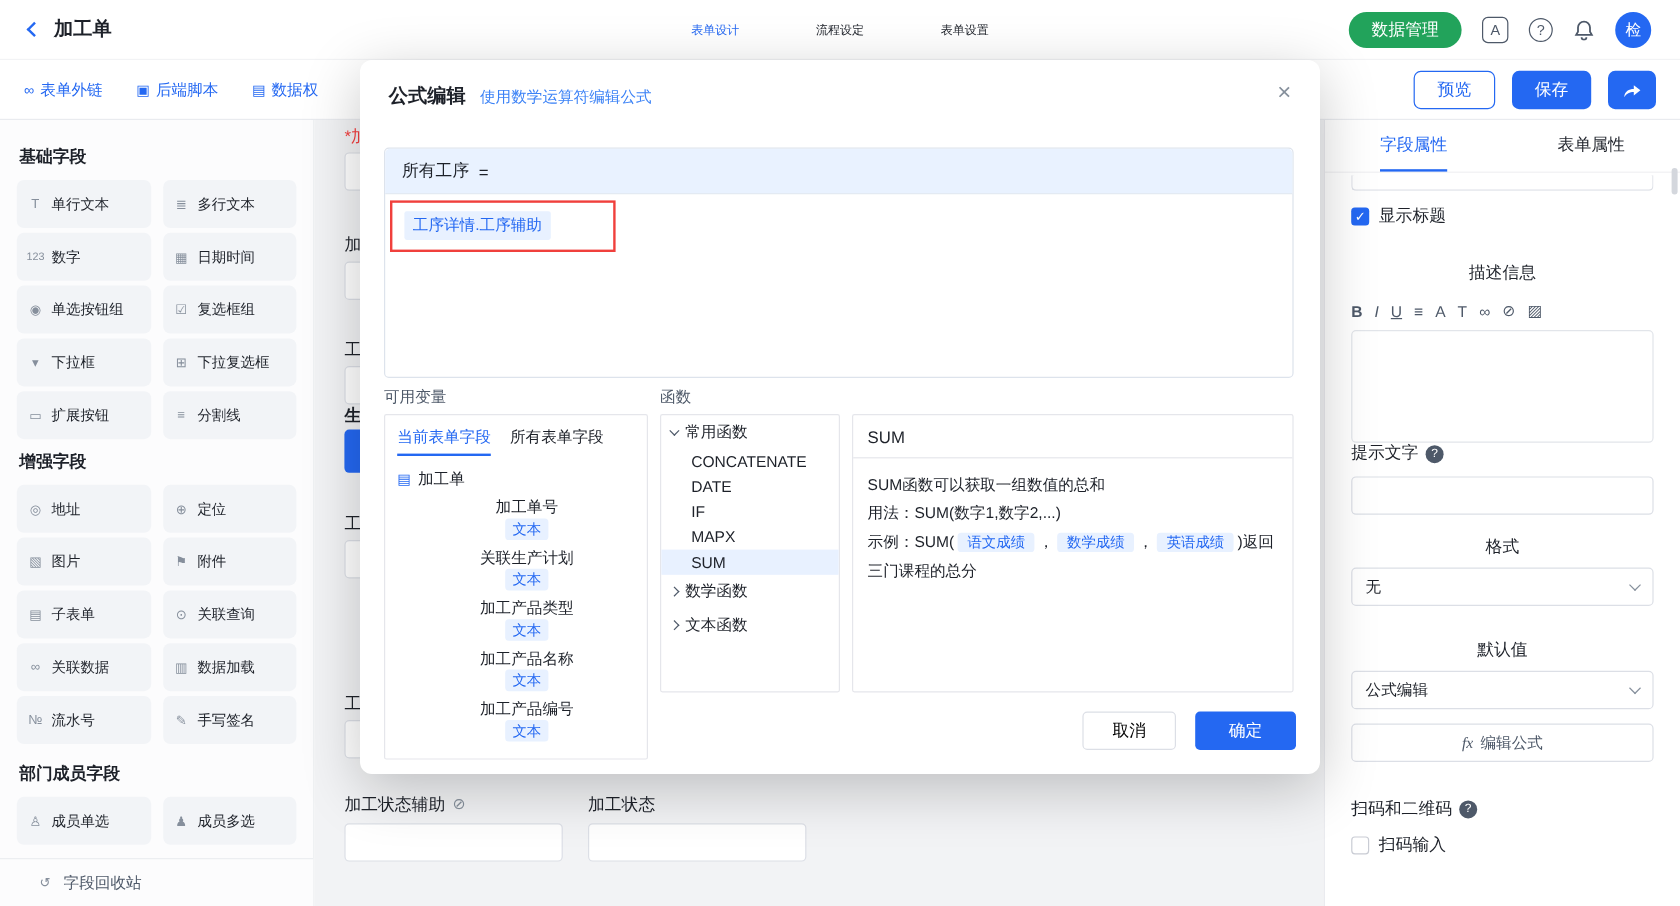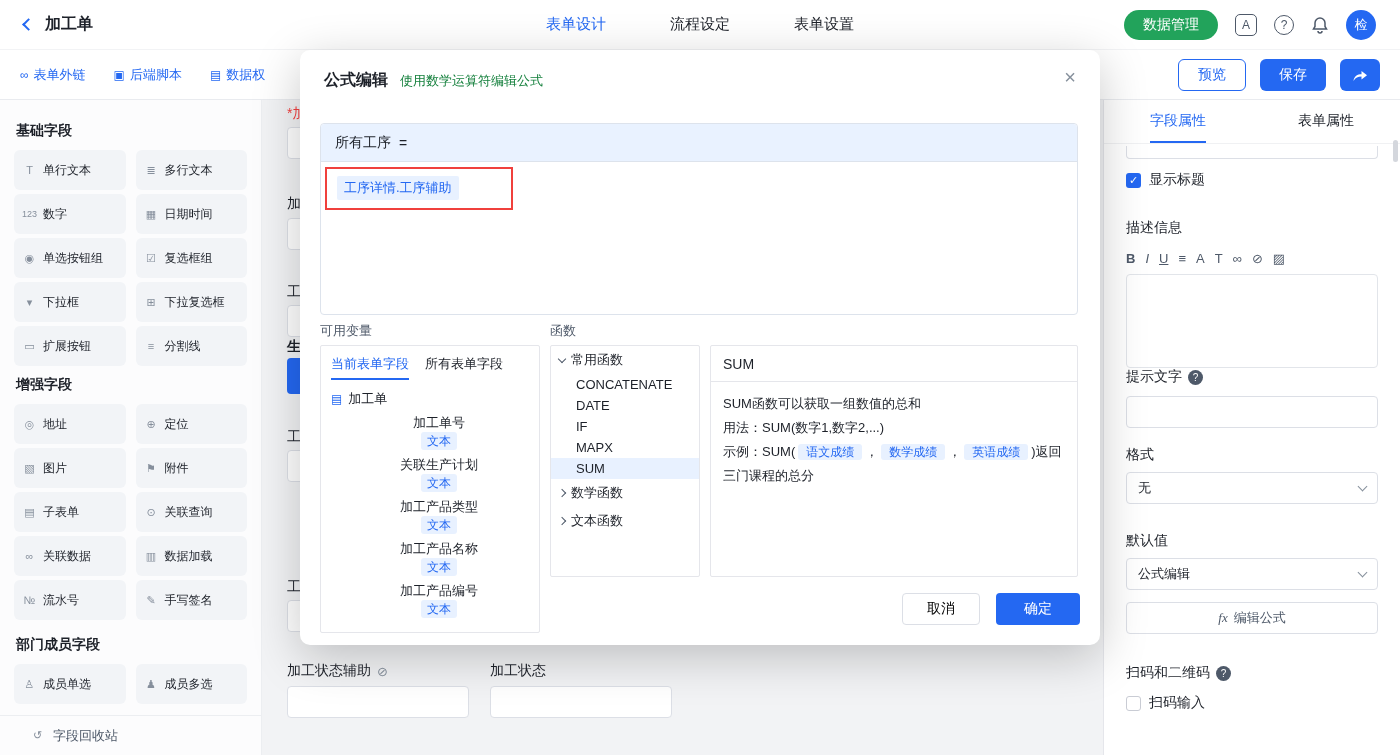--- a/index.html
+++ b/index.html
@@ -4,21 +4,21 @@
 <style>
   * { margin:0; padding:0; box-sizing:border-box; }
   html,body { width:1400px; height:755px; overflow:hidden; }
   body { font-family:"Liberation Sans","DejaVu Sans",sans-serif; background:#fff; color:#1d2129; position:relative; font-size:14px; }
 
   
   .topbar { height:50px; display:flex; align-items:center; padding:0 24px; background:#fff; border-bottom:1px solid #f2f3f5; position:relative; z-index:10; }
   .tb-left { display:flex; align-items:center; gap:12px; }
   .chev-left { width:9px; height:9px; border-left:2px solid #2468f2; border-bottom:2px solid #2468f2; transform:rotate(45deg); display:inline-block; }
   .tb-title { font-size:16px; font-weight:700; }
-  .tb-nav { position:absolute; left:50%; transform:translateX(-50%); display:flex; gap:64px; font-size:15px; }
+  .tb-nav { position:absolute; left:50%; transform:translateX(-50%); display:flex; gap:64px; font-size:10px; }
   .tb-navitem { cursor:pointer; }
   .tb-navitem.active { color:#2468f2; }
   .tb-right { margin-left:auto; display:flex; align-items:center; gap:17px; }
   .btn-green { height:30px; padding:0 19px; border:none; border-radius:15px; background:#22a35b; color:#fff; font-size:14px; cursor:pointer; }
   .iconbox { width:22px; height:22px; border:1.4px solid #4e5969; border-radius:5px; display:flex; align-items:center; justify-content:center; font-size:12px; color:#4e5969; }
   .iconcircle { width:20px; height:20px; border:1.4px solid #4e5969; border-radius:50%; display:flex; align-items:center; justify-content:center; font-size:12px; color:#4e5969; }
   .bell { display:flex; align-items:center; }
   .avatar { width:30px; height:30px; border-radius:50%; background:#2468f2; color:#fff; display:flex; align-items:center; justify-content:center; font-size:13px; }
 
   
@@ -43,25 +43,25 @@
   .flabel { font-size:12px; white-space:nowrap; }
   .recycle { position:absolute; bottom:0; left:0; right:0; height:40px; border-top:1px solid #eceef1; display:flex; align-items:center; padding:0 30px; gap:8px; font-size:13px; color:#4e5969; background:#fcfcfd; cursor:pointer; }
 
   
   .canvas { flex:1; background:#f2f3f5; position:relative; overflow:hidden; }
   .cv-label { position:absolute; font-size:14px; white-space:nowrap; }
   .cv-label.strong { font-weight:700; }
   .cv-label.req::first-letter { color:#f53f3f; }
   .cv-input { position:absolute; width:360px; height:32px; background:#fff; border:1px solid #dcdfe6; border-radius:4px; }
   .cv-selected { position:absolute; width:320px; height:36px; background:#2468f2; border-radius:4px; }
-  .cv-flabel { position:absolute; display:flex; align-items:center; gap:6px; font-size:14px; }
+  .cv-flabel { position:absolute; display:flex; align-items:flex-start; gap:6px; font-size:14px; }
   .eye { color:#86909c; font-size:13px; font-style:normal; }
 
   
-  .rpanel { width:297px; background:#fff; border-left:1px solid #e5e6eb; position:relative; overflow:hidden; }
+  .rpanel { width:297px; background:#fff; border-left:1px solid #e5e6eb; position:relative; overflow:hidden;text-align:center; }
   .rtabs { display:flex; height:44px; justify-content:space-around; align-items:stretch; border-bottom:1px solid #f0f1f3; }
   .rtab { display:flex; align-items:center; font-size:14px; cursor:pointer; border-bottom:2px solid transparent; }
   .rtab.active { color:#2468f2; border-bottom-color:#2468f2; }
   .rbody { padding:0 22px; }
   .partial-input { height:13px; border:1px solid #dcdfe6; border-top:none; border-radius:0 0 4px 4px; margin-top:2px; }
   .chk-row { display:flex; align-items:center; gap:8px; margin-top:12px; font-size:14px; }
   .chk { width:15px; height:15px; border-radius:3px; background:#2468f2; color:#fff; font-size:11px; display:flex; align-items:center; justify-content:center; cursor:pointer; }
   .chk::after { content:"✓"; }
   .chk.empty { background:#fff; border:1px solid #c9ccd4; }
   .chk.empty::after { content:""; }
@@ -80,21 +80,21 @@
   .chev-down { width:7px; height:7px; border-right:1.5px solid #86909c; border-bottom:1.5px solid #86909c; transform:rotate(45deg); margin-top:-4px; }
   .fx-btn { height:32px; border:1px solid #dcdfe6; border-radius:4px; margin-top:12px; display:flex; align-items:center; justify-content:center; gap:6px; font-size:13px; color:#4e5969; cursor:pointer; }
   .fx { font-style:italic; font-family:Liberation Serif, serif; }
   .qr-row { margin-top:30px; }
   .scroll-thumb { position:absolute; right:2px; top:40px; width:5px; height:22px; background:#d4d7dd; border-radius:3px; }
 
   
   .modal { position:absolute; left:300px; top:50px; width:800px; height:595px; background:#fff; border-radius:10px; box-shadow:0 12px 48px rgba(0,0,0,.22); z-index:60; }
   .m-header { display:flex; align-items:baseline; gap:12px; padding:20px 24px 0; }
   .m-title { font-size:16px; font-weight:700; }
-  .m-sub { font-size:13px; color:#15803d; }
+  .m-sub { font-size:13px; color:#3b82f6; }
   .m-close { position:absolute; right:24px; top:16px; font-size:20px; color:#86909c; cursor:pointer; }
   .f-editor { position:absolute; left:20px; top:73px; width:758px; height:192px; border:1px solid #dde3ec; border-radius:4px; }
   .f-head { height:38px; background:#e9f2ff; display:flex; align-items:center; gap:8px; padding:4px 14px; font-size:14px; border-bottom:1px solid #dde3ec; border-radius:4px 4px 0 0; }
   .f-body { padding:14px 16px; position:relative; }
   .expr-wrap { position:relative; display:inline-block; }
   .expr { display:inline-block; background:#e8f1ff; color:#2468f2; font-size:13px; padding:3px 7px; border-radius:2px; }
   .red-box { position:absolute; left:-12px; top:-9px; width:188px; height:43px; border:2px solid #f0403c; pointer-events:none; }
   .panel-label { position:absolute; top:272px; font-size:13px; color:#4e5969; }
   .vars-panel { position:absolute; left:20px; top:295px; width:220px; height:288px; border:1px solid #e5e6eb; border-radius:2px; overflow:hidden; font-size:13px; }
   .v-tabs { display:flex; gap:16px; padding:9px 10px 4px; }

